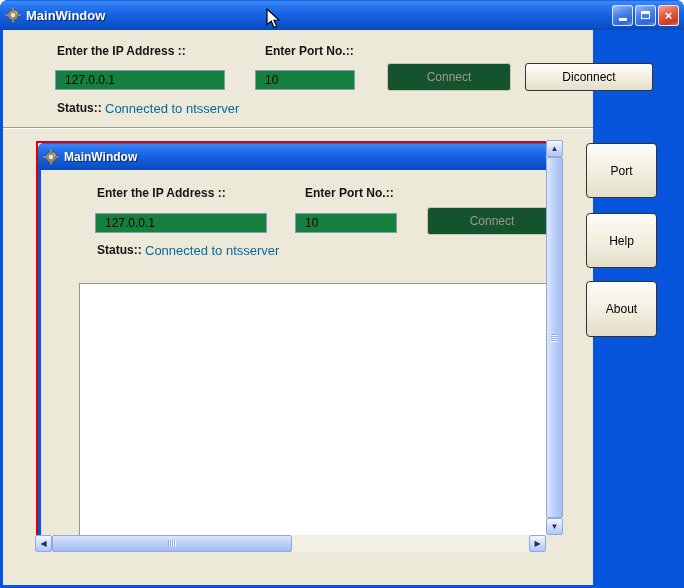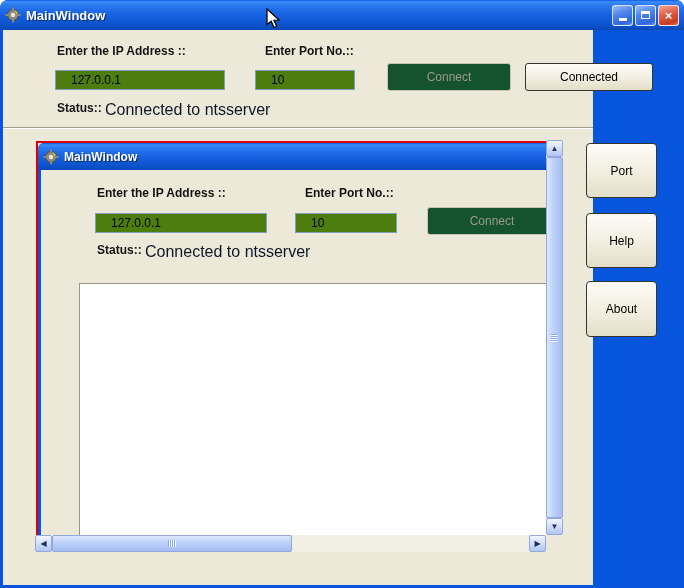--- a/index.html
+++ b/index.html
@@ -29,25 +29,25 @@
   .tb-btn.minmax { background:linear-gradient(160deg,#9CBCF8 0%,#4E85EC 40%,#2E66DE 80%,#5E90EE 100%); }
   .tb-btn.closebtn { background:linear-gradient(160deg,#F2A492 0%,#E2634A 40%,#C83A22 80%,#E07055 100%); }
   .tb-btn.minimize { align-items:flex-end; padding-bottom:4px; }
   .icon-min { width:8px; height:3px; background:#fff; }
   .icon-max { width:9px; height:8px; border:1px solid #fff; border-top-width:3px; }
   .icon-close { color:#fff; font-weight:bold; font-size:13px; line-height:1; }
 
   .client { position:absolute; left:3px; top:30px; width:590px; height:555px; background:#ECE9D8; }
 
   .lbl { position:absolute; font-size:12px; font-weight:bold; color:#141414; white-space:nowrap; }
-  .val { position:absolute; font-size:16px; font-weight:normal; color:#0f172a; white-space:nowrap; }
+  .val { position:absolute; font-size:13px; font-weight:normal; color:#0369a1; white-space:nowrap; }
 
   .tinput {
-    position:absolute; height:20px; border:1px solid #7F9DB9; background:#4d7c0f;
-    font-size:12px; padding:1px 15px; font-family:inherit; color:#000; outline:none;
+    position:absolute; height:20px; border:1px solid #7F9DB9; background:#15803d;
+    font-size:12px; padding:1px 9px; font-family:inherit; color:#000; outline:none;
   }
 
   .btn-disabled {
     position:absolute; border:1px solid #C9C5B2; background:#14532d; color:#9B998C;
     font-size:12px; border-radius:3px; font-family:inherit;
     display:flex; align-items:center; justify-content:center;
   }
   .btn-dark {
     position:absolute; border:1px solid #35352F;
     background:linear-gradient(180deg,#FDFCF7 0%,#F1EEDF 55%,#E2DEC9 100%);
@@ -167,21 +167,21 @@
 
   <div class="client">
 
     <span class="lbl" id="ip-label">Enter the IP Address ::</span>
     <span class="lbl" id="port-label">Enter Port No.::</span>
 
     <input class="tinput" id="ip-input" value="127.0.0.1" style="">
     <input class="tinput" id="port-input" value="10" style="">
 
     <button class="btn-disabled" id="connect-btn">Connect</button>
-    <button class="btn-dark" id="disconnect-btn">Connected</button>
+    <button class="btn-dark" id="disconnect-btn">Diconnect</button>
 
     <span class="lbl" id="status-label">Status::</span>
     <span class="val" id="status-value">Connected to ntsserver</span>
 
     <div class="divider"></div>
 
     <div class="preview">
       <div class="viewport">
         <div class="inner-red">
           <div class="inner-xp">

